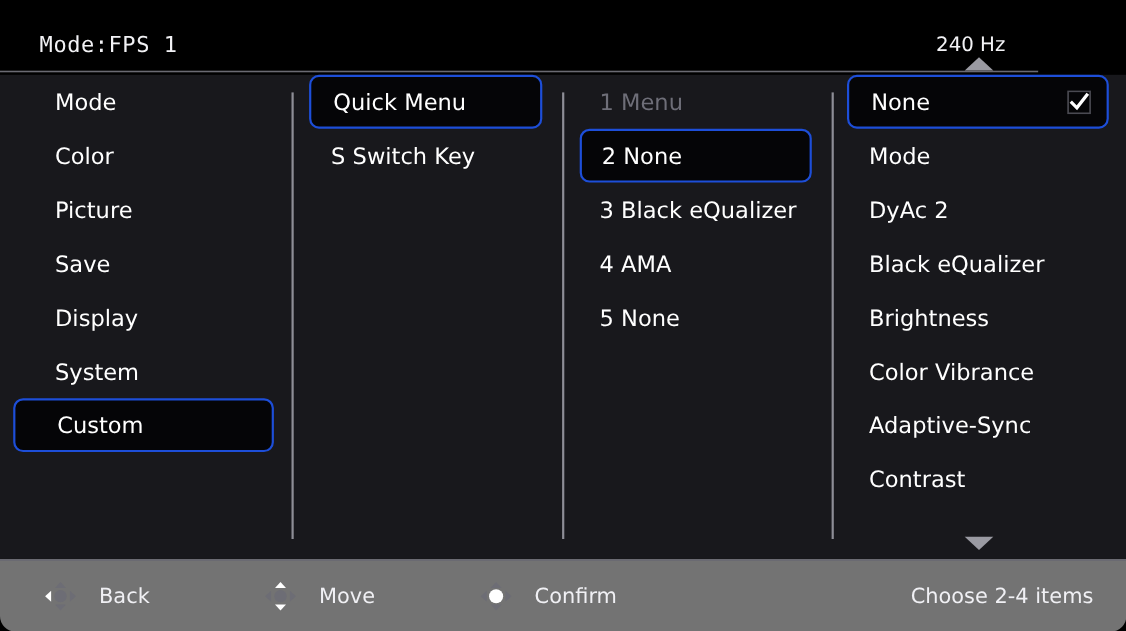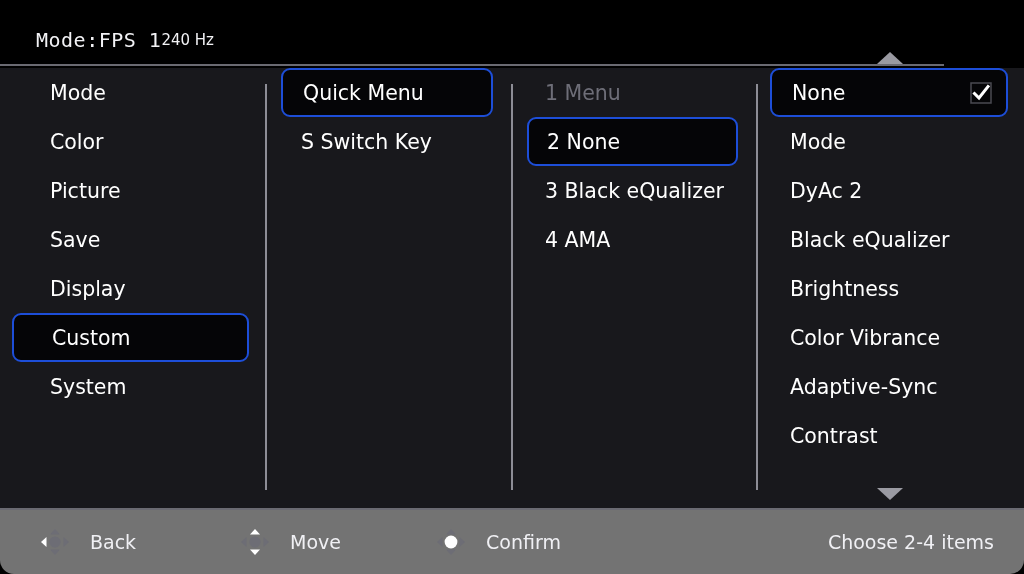--- a/index.html
+++ b/index.html
@@ -29,32 +29,33 @@
     left: 0;
     top: 0;
     width: 944px;
     height: 66px;
     background: #000000;
     border-radius: 14px 14px 0 0;
     border-bottom: 2px solid #6a6a72;
     box-sizing: border-box;
     display: flex;
     align-items: center;
+    justify-content: space-between;
     padding: 16px 30px 0 36px;
   }
   .mode-title {
     color: #f2f2f5;
     font-size: 20px;
     letter-spacing: 0.5px;
     font-family: "DejaVu Sans Mono", "Liberation Mono", monospace;
     white-space: nowrap;
   }
   .refresh-rate {
     color: #f2f2f5;
-    font-size: 15px;
+    font-size: 18px;
     white-space: nowrap;
   }
 
   
   .osd-body {
     position: absolute;
     left: 0;
     top: 68px;
     width: 1024px;
     height: 440px;
@@ -192,25 +193,25 @@
       </div>
       <div class="menu-item">
         <span>Picture</span>
       </div>
       <div class="menu-item">
         <span>Save</span>
       </div>
       <div class="menu-item">
         <span>Display</span>
       </div>
+      <div class="menu-item">
+        <span>System</span>
+      </div>
       <div class="menu-item selected">
         <span>Custom</span>
-      </div>
-      <div class="menu-item">
-        <span>System</span>
       </div>
     </div>
 
     <div class="col col-second">
       <div class="menu-item selected">
         <span>Quick Menu</span>
       </div>
       <div class="menu-item">
         <span>S Switch Key</span>
       </div>
@@ -221,20 +222,23 @@
         <span>1 Menu</span>
       </div>
       <div class="menu-item selected">
         <span>2 None</span>
       </div>
       <div class="menu-item">
         <span>3 Black eQualizer</span>
       </div>
       <div class="menu-item">
         <span>4 AMA</span>
+      </div>
+      <div class="menu-item">
+        <span>5 None</span>
       </div>
     </div>
 
     <div class="col col-fourth">
 
       <div class="scroll-arrow up"></div>
 
       <div class="menu-item selected">
         <span>None</span>
         <span class="check-icon">

